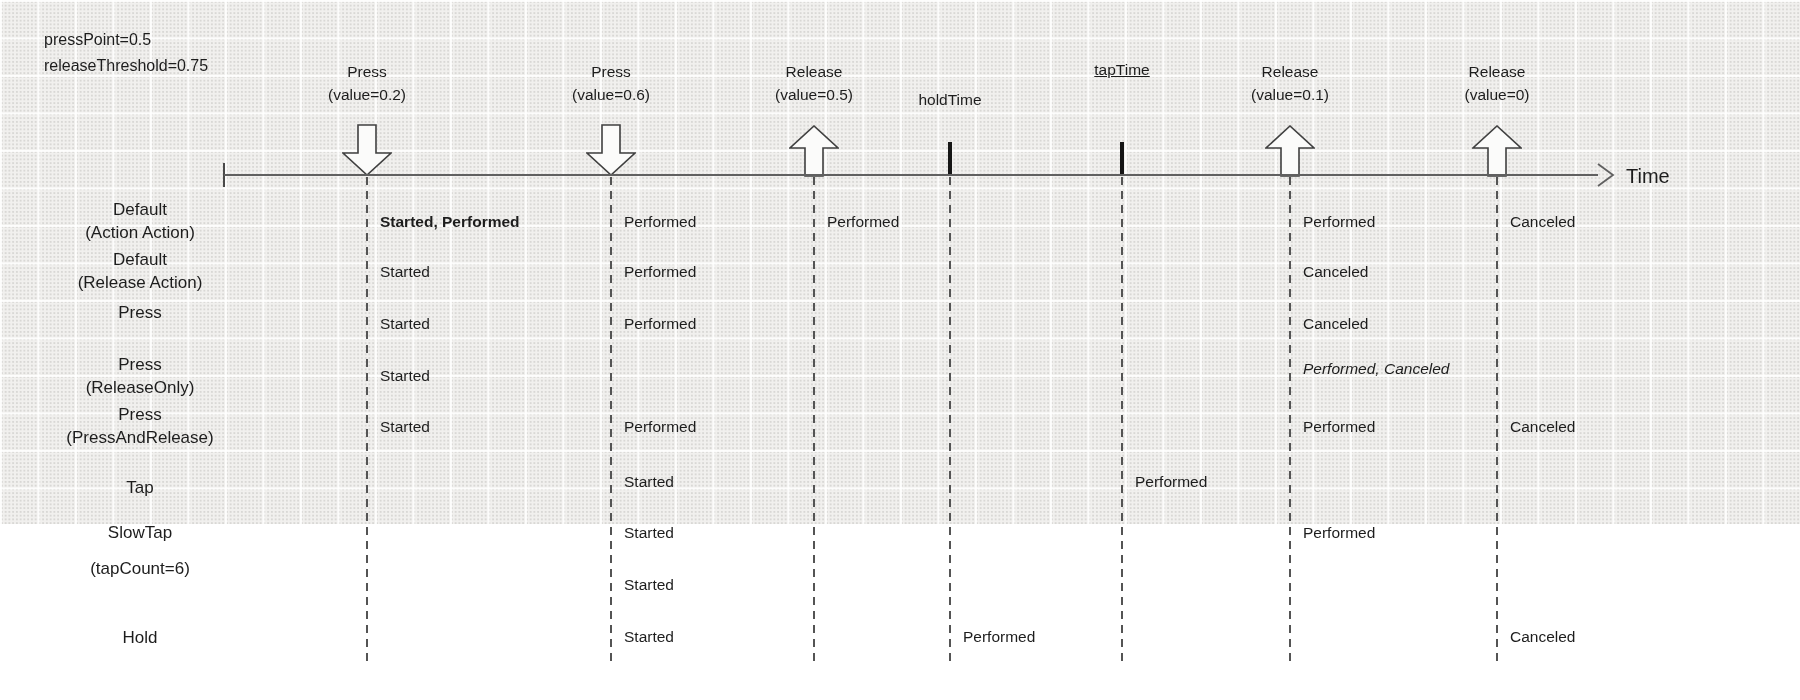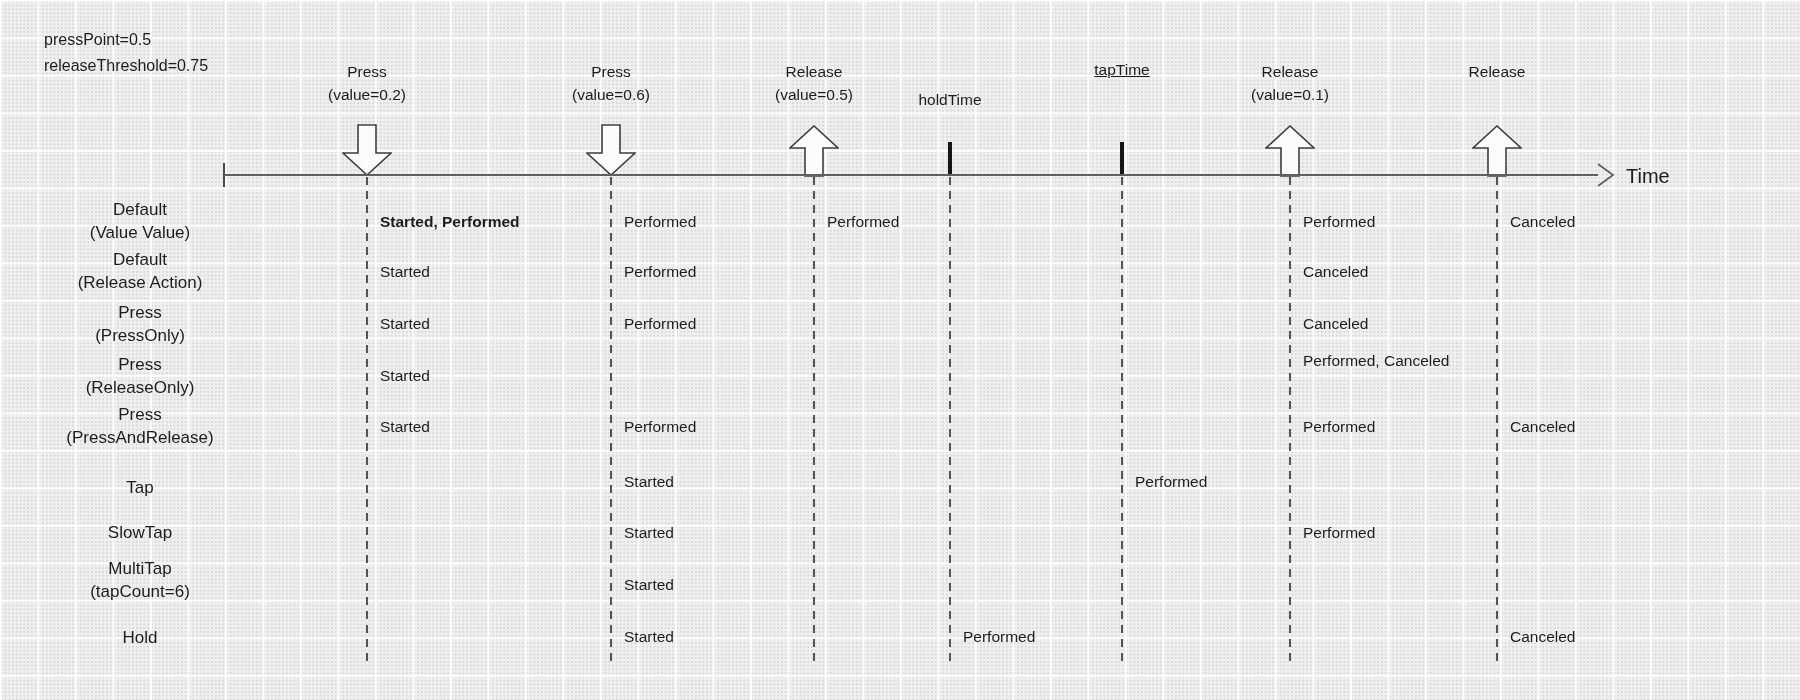--- a/index.html
+++ b/index.html
@@ -2,21 +2,21 @@
 <html><head>
 <meta charset="utf-8">
 <style>
   html,body{margin:0;padding:0;}
   body{
     width:1800px;height:700px;overflow:hidden;
     font-family:"Liberation Sans","DejaVu Sans",sans-serif;
     color:#1d1d1d;
   }
   .canvas{
-    position:relative;width:1800px;height:700px;
+    position:relative;width:1800px;height:524px;
     background-color:#f1f0ee;
     background-image:
       linear-gradient(90deg, rgba(255,255,255,.85) 0 2px, transparent 2px),
       linear-gradient(180deg, rgba(255,255,255,.85) 0 2px, transparent 2px),
       radial-gradient(circle, rgba(90,88,85,.16) 0.9px, transparent 1.3px);
     background-size:37.5px 37.5px, 37.5px 37.5px, 3.75px 3.75px;
   }
   .abs{position:absolute;}
   .params{left:44px;top:27px;font-size:16px;line-height:26px;white-space:nowrap;}
   .evt-label{width:220px;text-align:center;font-size:15.5px;line-height:23px;top:60px;white-space:nowrap;}
@@ -60,20 +60,21 @@
   </div>
   <div class="abs evt-label single" style="left:1012px;top:59px;text-decoration:underline;">
     <div>tapTime</div>
   </div>
   <div class="abs evt-label" style="left:1180px;">
     <div>Release</div>
     <div>(value=0.1)</div>
   </div>
   <div class="abs evt-label" style="left:1387px;">
     <div>Release</div>
+    <div>(value=0)</div>
   </div>
 
   <svg class="abs" style="left:342px;top:124px;" width="50" height="52">
     <polygon points="16,1 34,1 34,29 49,29 25,51 1,29 16,29" fill="#fbfbfa" stroke="#404040" stroke-width="1.6" stroke-linejoin="miter"></polygon>
   </svg>
   <svg class="abs" style="left:586px;top:124px;" width="50" height="52">
     <polygon points="16,1 34,1 34,29 49,29 25,51 1,29 16,29" fill="#fbfbfa" stroke="#404040" stroke-width="1.6" stroke-linejoin="miter"></polygon>
   </svg>
   <svg class="abs" style="left:789px;top:125px;" width="50" height="52">
     <polygon points="16,51 16,23 1,23 25,1 49,23 34,23 34,51" fill="#fbfbfa" stroke="#404040" stroke-width="1.6" stroke-linejoin="miter"></polygon>
@@ -97,46 +98,44 @@
   <div class="abs dash-line" style="left:366px;"></div>
   <div class="abs dash-line" style="left:610px;"></div>
   <div class="abs dash-line" style="left:813px;"></div>
   <div class="abs dash-line" style="left:949px;"></div>
   <div class="abs dash-line" style="left:1121px;"></div>
   <div class="abs dash-line" style="left:1289px;"></div>
   <div class="abs dash-line" style="left:1496px;"></div>
 
   <div class="abs row-label" style="top:198px;">
     <div>Default</div>
-    <div>(Value Value)</div>
+    <div>(Action Action)</div>
   </div>
   <div class="abs row-label" style="top:248px;">
     <div>Default</div>
     <div>(Release Action)</div>
   </div>
   <div class="abs row-label" style="top:301px;">
     <div>Press</div>
-    <div>(PressOnly)</div>
   </div>
   <div class="abs row-label" style="top:353px;">
     <div>Press</div>
     <div>(ReleaseOnly)</div>
   </div>
   <div class="abs row-label" style="top:403px;">
     <div>Press</div>
     <div>(PressAndRelease)</div>
   </div>
   <div class="abs row-label" style="top:476px;">
     <div>Tap</div>
   </div>
   <div class="abs row-label" style="top:521px;">
     <div>SlowTap</div>
   </div>
   <div class="abs row-label" style="top:557px;">
-    <div>MultiTap</div>
     <div>(tapCount=6)</div>
   </div>
   <div class="abs row-label" style="top:626px;">
     <div>Hold</div>
   </div>
 
   <div class="abs cell" style="left:380px;top:211px;font-weight:bold;">Started, Performed</div>
   <div class="abs cell" style="left:624px;top:211px;">Performed</div>
   <div class="abs cell" style="left:827px;top:211px;">Performed</div>
   <div class="abs cell" style="left:1303px;top:211px;">Performed</div>
@@ -144,21 +143,21 @@
 
   <div class="abs cell" style="left:380px;top:261px;">Started</div>
   <div class="abs cell" style="left:624px;top:261px;">Performed</div>
   <div class="abs cell" style="left:1303px;top:261px;">Canceled</div>
 
   <div class="abs cell" style="left:380px;top:313px;">Started</div>
   <div class="abs cell" style="left:624px;top:313px;">Performed</div>
   <div class="abs cell" style="left:1303px;top:313px;">Canceled</div>
 
   <div class="abs cell" style="left:380px;top:365px;">Started</div>
-  <div class="abs cell" style="left:1303px;top:350px;">Performed, Canceled</div>
+  <div class="abs cell" style="left:1303px;top:358px;font-style:italic;">Performed, Canceled</div>
 
   <div class="abs cell" style="left:380px;top:416px;">Started</div>
   <div class="abs cell" style="left:624px;top:416px;">Performed</div>
   <div class="abs cell" style="left:1303px;top:416px;">Performed</div>
   <div class="abs cell" style="left:1510px;top:416px;">Canceled</div>
 
   <div class="abs cell" style="left:624px;top:471px;">Started</div>
   <div class="abs cell" style="left:1135px;top:471px;">Performed</div>
 
   <div class="abs cell" style="left:624px;top:522px;">Started</div>

